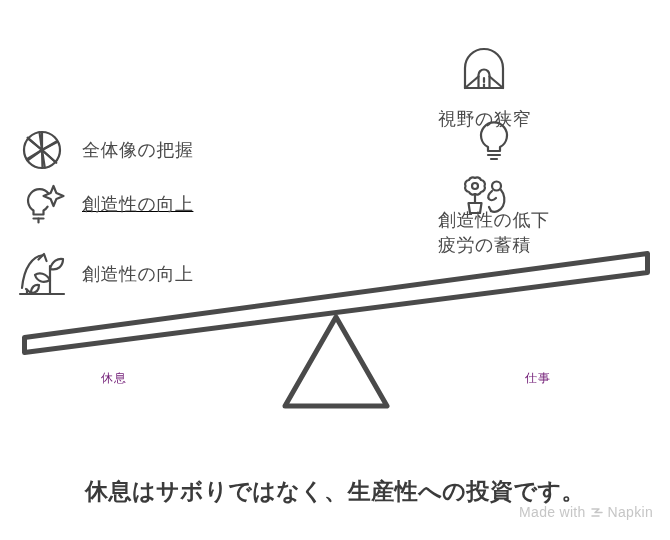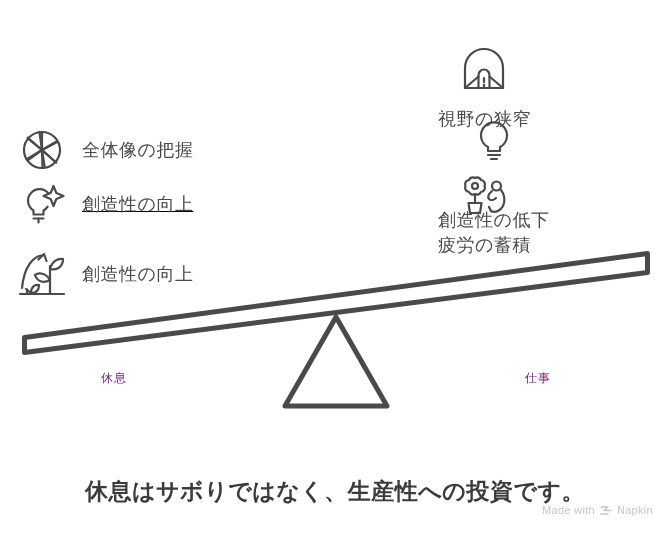--- a/index.html
+++ b/index.html
@@ -95,21 +95,21 @@
   }
 
   
   #watermark {
     position: absolute;
     right: 17px;
     top: 505px;
     display: flex;
     align-items: center;
     gap: 5px;
-    font-size: 11px;
+    font-size: 14px;
     color: #c6c6c6;
     letter-spacing: 0.3px;
     line-height: 1;
   }
   #watermark svg { display: block; }
 </style>
 </head>
 <body>
 
 <div id="canvas">

